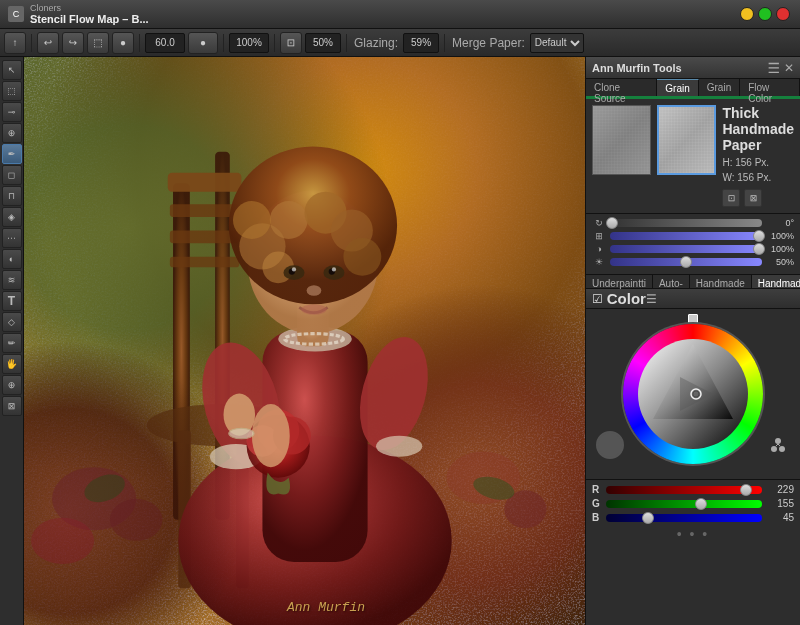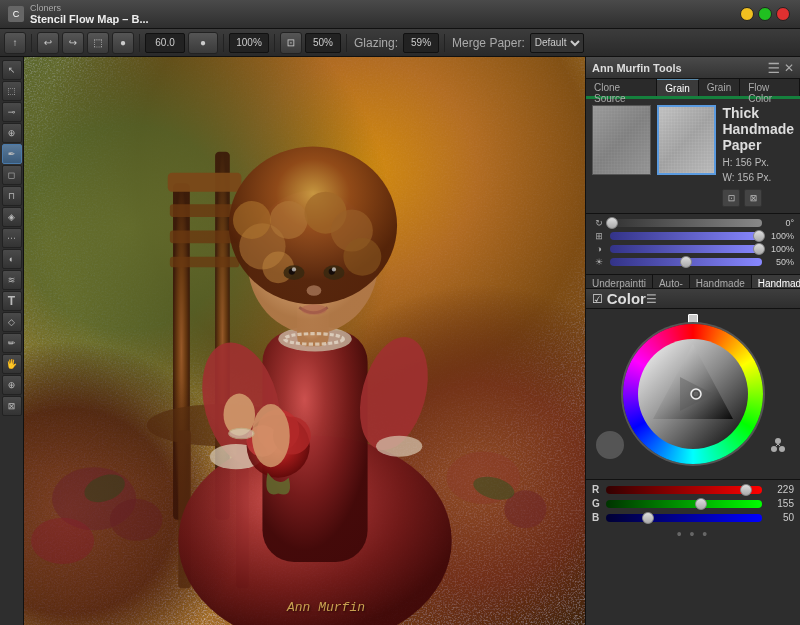--- a/index.html
+++ b/index.html
@@ -838,19 +838,19 @@
         <div class="rgb-track rgb-g">
           <div class="rgb-thumb" style="left:61%;"></div>
         </div>
         <span class="rgb-val">155</span>
       </div>
       <div class="rgb-row">
         <span class="rgb-label">B</span>
         <div class="rgb-track rgb-b">
           <div class="rgb-thumb" style="left:27%;"></div>
         </div>
-        <span class="rgb-val">50</span>
+        <span class="rgb-val">45</span>
       </div>
       <div class="rgb-dots">• • •</div>
     </div>
 
   </div>
 </div>
 
 </body></html>

